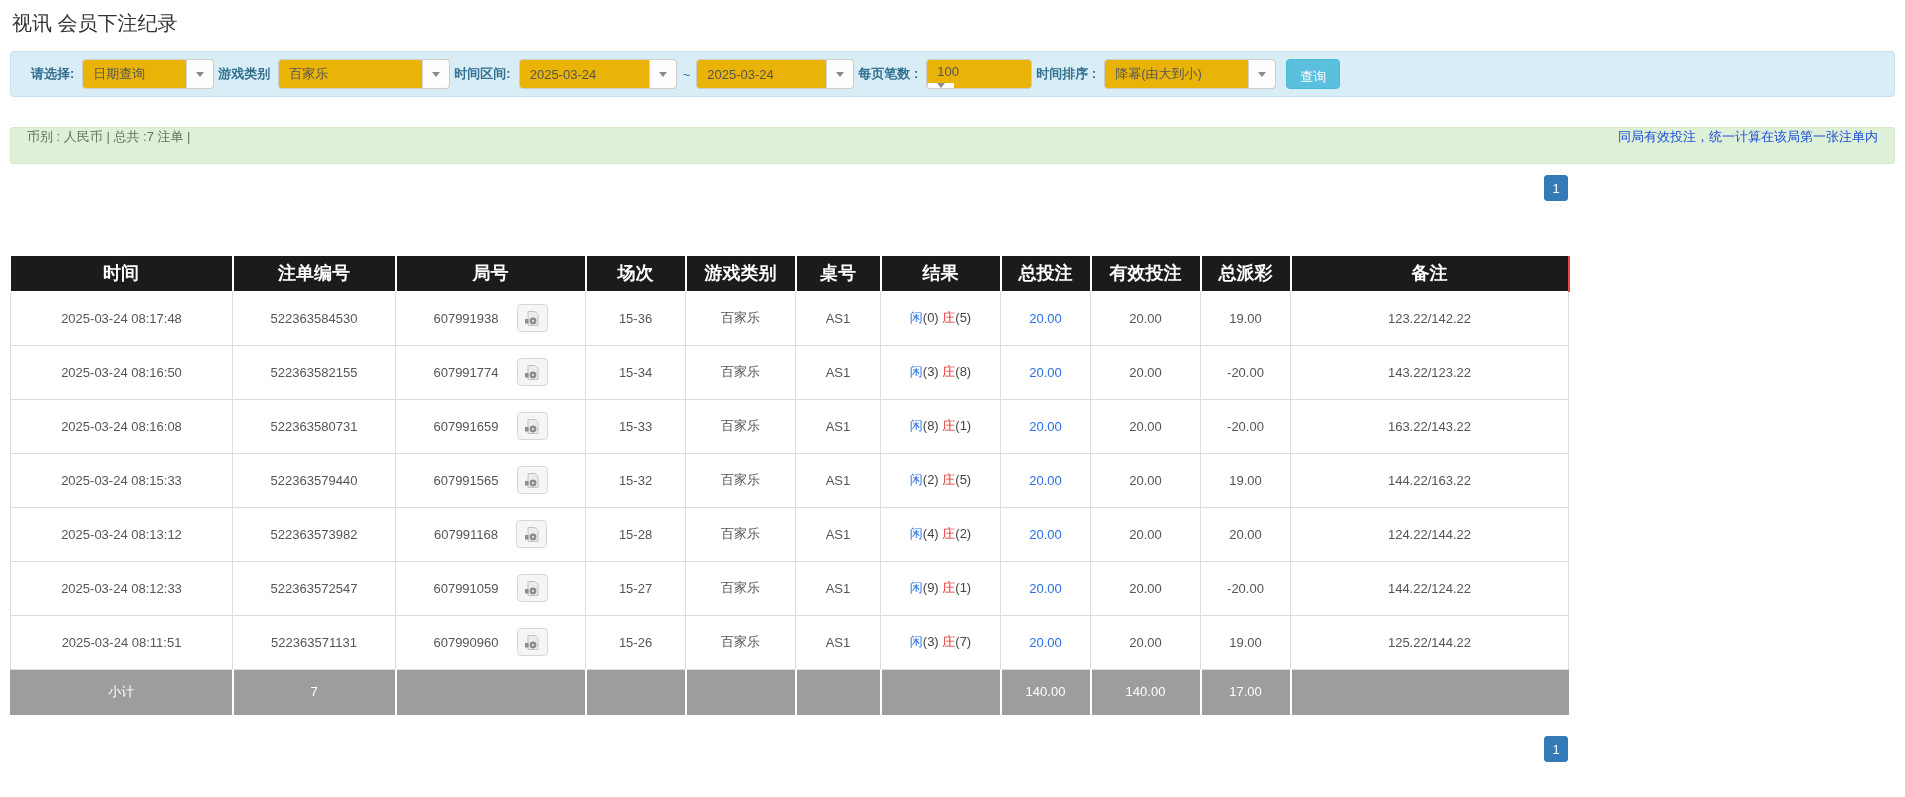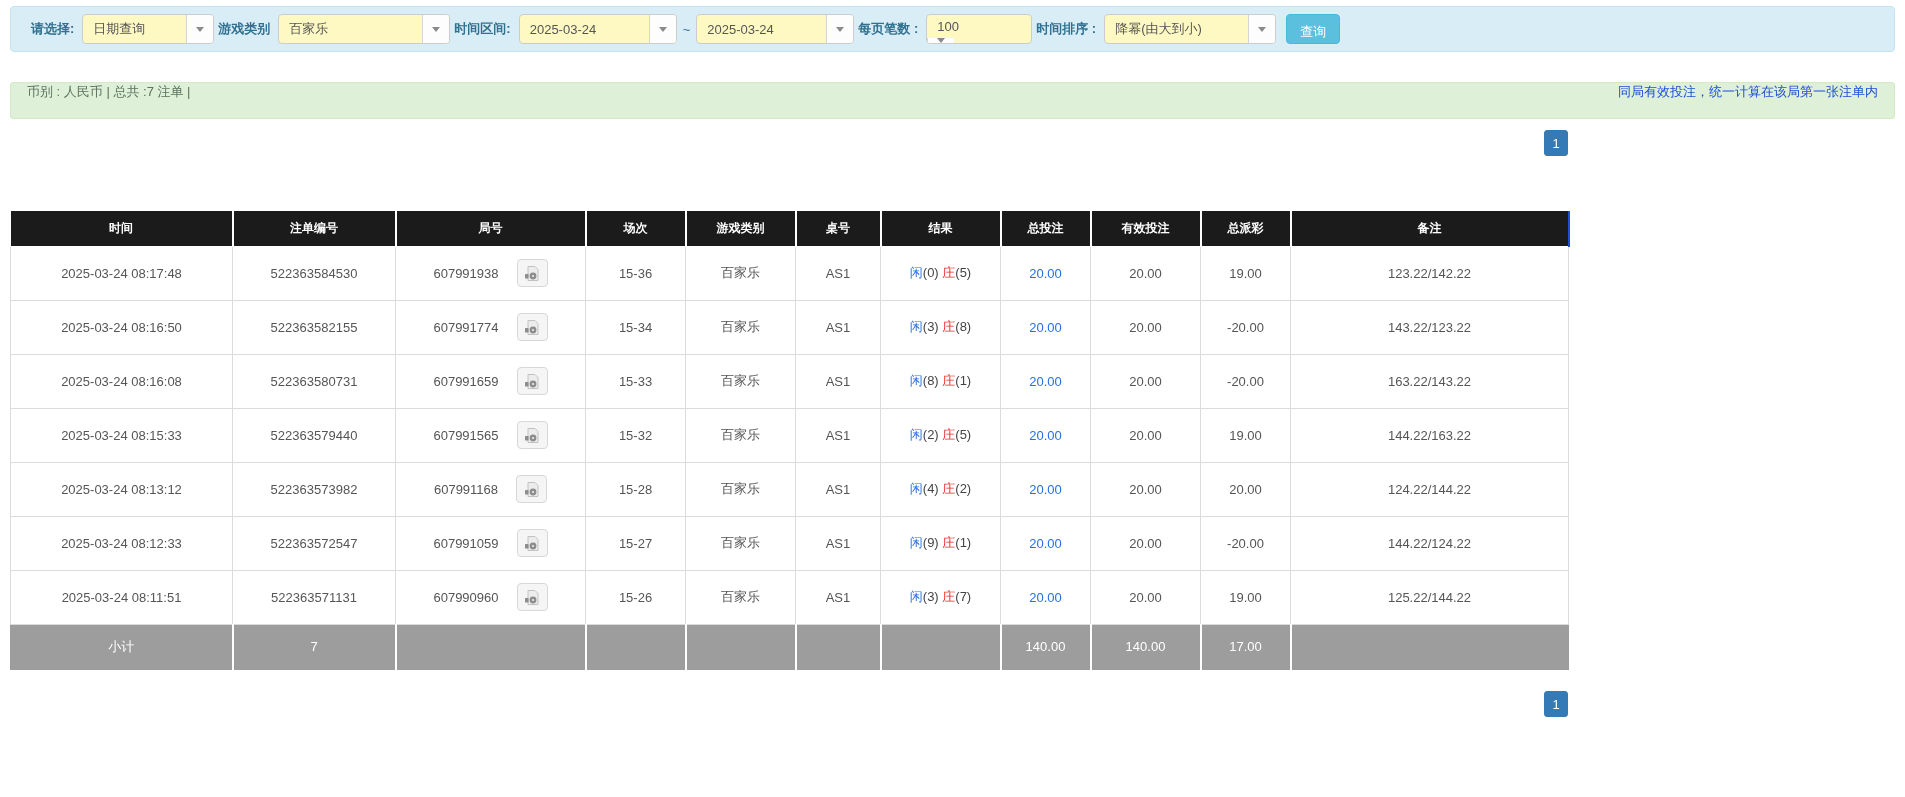--- a/index.html
+++ b/index.html
@@ -6,21 +6,21 @@
   html,body { margin:0; padding:0; background:#fff; font-family:"Liberation Sans", sans-serif; color:#333; }
   .page { width:1905px; padding:6px 10px 20px 10px; }
 
   .title { font-size:20px; font-weight:500; color:#333; margin:4px 0 14px 2px; }
 
   
   .filter-bar { background:#d9edf7; border:1px solid #c3e3f0; border-radius:4px; height:46px;
                 display:flex; align-items:center; padding:0 16px; }
   .flabel { color:#31708f; font-weight:bold; font-size:13px; white-space:nowrap; margin:0 8px 0 4px; }
   .tilde { color:#31708f; font-size:13px; margin:0 6px; }
-  .combo { display:inline-flex; height:30px; background:#fef9c3; border:1px solid #cccccc; border-radius:4px;
+  .combo { display:inline-flex; height:30px; background:#eab308; border:1px solid #cccccc; border-radius:4px;
            overflow:hidden; align-items:stretch; cursor:pointer; }
   .combo-text { padding:0 10px; display:flex; align-items:center; font-size:13px; color:#555; flex:1; white-space:nowrap; }
   .combo-btn { width:27px; border-left:1px solid #d5d5d5; display:flex; align-items:center; justify-content:center; background:#fdfdfd; }
   .caret { width:0; height:0; border-left:4px solid transparent; border-right:4px solid transparent; border-top:5px solid #8a8a8a; }
   .w-type { width:132px; } .w-game { width:172px; } .w-date { width:158px; }
   .w-size { width:106px;flex-direction:column; } .w-sort { width:172px; }
   .btn-query { background:#5bc0de; border:1px solid #46b8da; color:#fff; height:30px; padding:8px 13px;
                border-radius:4px; font-size:13px; margin-left:10px; cursor:pointer; }
 
   
@@ -33,40 +33,41 @@
   .table-zone { width:1558px; }
   .pager { display:flex; justify-content:flex-end; }
   .pager.top { margin:11px 0 0 0; }
   .pager.bottom { margin:18px 0 0 0; }
   .page-btn { min-width:24px; height:26px; background:#337ab7; border:1px solid #337ab7; color:#fff;
               display:flex; align-items:center; justify-content:center; font-size:13px; border-radius:3px;
               padding:0 6px; cursor:pointer; }
 
   
   table.bets { border-collapse:collapse; table-layout:fixed; width:1558px; margin-top:55px; font-size:13px; }
-  table.bets th { background:#1b1b1b; color:#fff; font-weight:bold; height:35px; font-size:12px;
+  table.bets th { background:#1b1b1b; color:#fff; font-weight:bold; height:35px; font-size:18px;
                   border-right:2px solid #fff; border-bottom:1px solid #fff; }
-  table.bets th:last-child { border-right:2px solid #1d4ed8; }
+  table.bets th:last-child { border-right:2px solid #ef4444; }
   table.bets td { border:1px solid #dcdcdc; text-align:center; height:54px; color:#555; background:#fff; }
   .round-cell { display:flex; align-items:center; justify-content:center; gap:18px; }
   .round-btn { width:31px; height:28px; background:#f5f5f5; border:1px solid #d8d8d8; border-radius:4px;
                display:inline-flex; align-items:center; justify-content:center; cursor:pointer; padding:0; }
   .rp { color:#2a6edf; } .rb { color:#e62e2e; } .rn { color:#444; }
   .blue-link { color:#2a6edf; cursor:pointer; text-decoration:none; }
   td.neg { color:#e60000; }
   tr.sumrow td { background:#9d9d9d; color:#fff; height:45px; border:1px solid #9d9d9d;
                  border-right:2px solid #fff; font-size:13px; }
   tr.sumrow td:last-child { border-right:1px solid #9d9d9d; }
   tr.spacer td { height:4px; background:#fff; border:none; padding:0; }
 </style>
 </head>
 <body>
 
 <div class="page">
 
+  <div class="title">视讯 会员下注纪录</div>
 
   <div class="filter-bar">
     <span class="flabel">请选择:</span>
     <div class="combo w-type">
       <span class="combo-text">日期查询</span>
       <span class="combo-btn">
           <span class="caret"></span>
         </span>
     </div>
 

